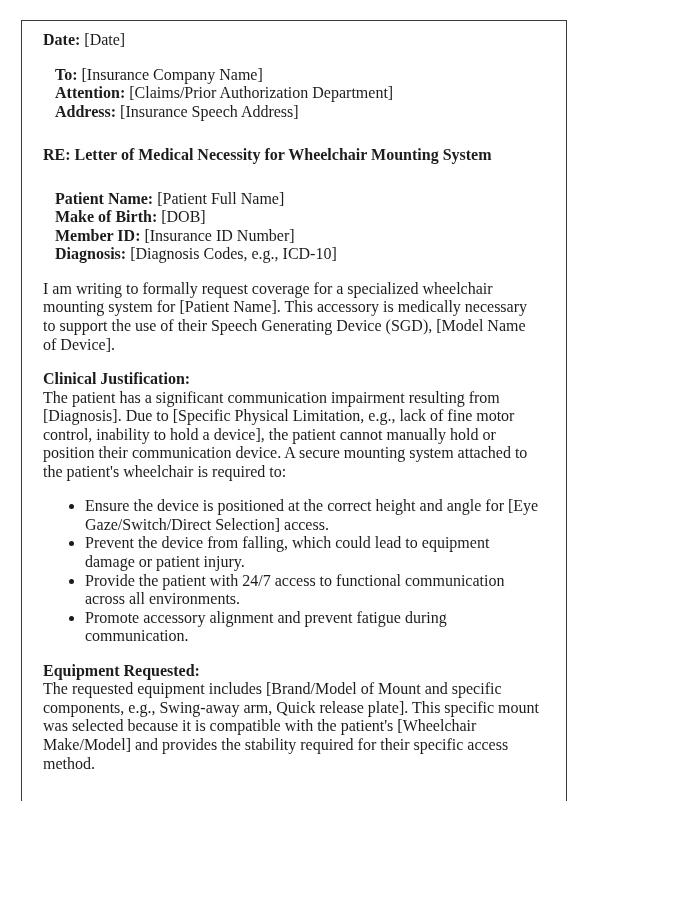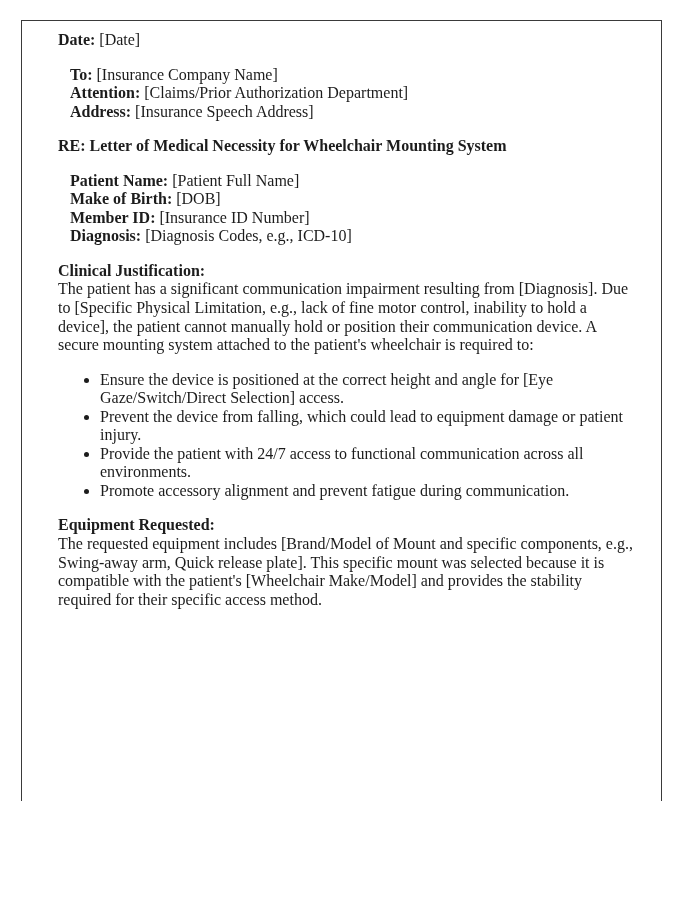--- a/index.html
+++ b/index.html
@@ -12,45 +12,45 @@
     height: 900px;
     position: relative;
     font-family: "Liberation Serif", "DejaVu Serif", serif;
     color: #1c1c1c;
     overflow: hidden;
   }
   .page {
     position: absolute;
     left: 21px;
     top: 20px;
-    width: 641px;
+    width: 546px;
     height: 781px;
     box-sizing: border-box;
     border: 1px solid #3a3a3a;
     border-bottom: none;
     background: #ffffff;
-    padding: 10px 26px 0 36px;
+    padding: 10px 26px 0 21px;
     font-size: 16px;
     line-height: 1.16;
     overflow: hidden;
   }
   .para {
     margin: 16px 0;
   }
   .field-block {
     margin: 16px 12px;
   }
   .field-line {
     margin: 0;
   }
   .label {
     font-weight: bold;
   }
   .subject-line {
-    margin: 16px 0;
+    margin: 25px 0;
     font-weight: bold;
   }
   .block-heading {
     display: block;
     font-weight: bold;
   }
   ul.bullet-list {
     margin: 16px 0;
     padding-left: 42px;
   }
@@ -99,20 +99,21 @@
       <span class="label">Member ID:</span>
       <span>[Insurance ID Number]</span>
     </p>
     <p class="field-line">
       <span class="label">Diagnosis:</span>
       <span>[Diagnosis Codes, e.g., ICD-10]</span>
     </p>
   </div>
 
 
+  <p class="para">I am writing to formally request coverage for a specialized wheelchair mounting system for [Patient Name]. This accessory is medically necessary to support the use of their Speech Generating Device (SGD), [Model Name of Device].</p>
 
   <p class="para">
     <span class="block-heading">Clinical Justification:</span>
     <span>The patient has a significant communication impairment resulting from [Diagnosis]. Due to [Specific Physical Limitation, e.g., lack of fine motor control, inability to hold a device], the patient cannot manually hold or position their communication device. A secure mounting system attached to the patient's wheelchair is required to:</span>
   </p>
 
   <ul class="bullet-list">
     <li>Ensure the device is positioned at the correct height and angle for [Eye Gaze/Switch/Direct Selection] access.</li>
     <li>Prevent the device from falling, which could lead to equipment damage or patient injury.</li>
     <li>Provide the patient with 24/7 access to functional communication across all environments.</li>

